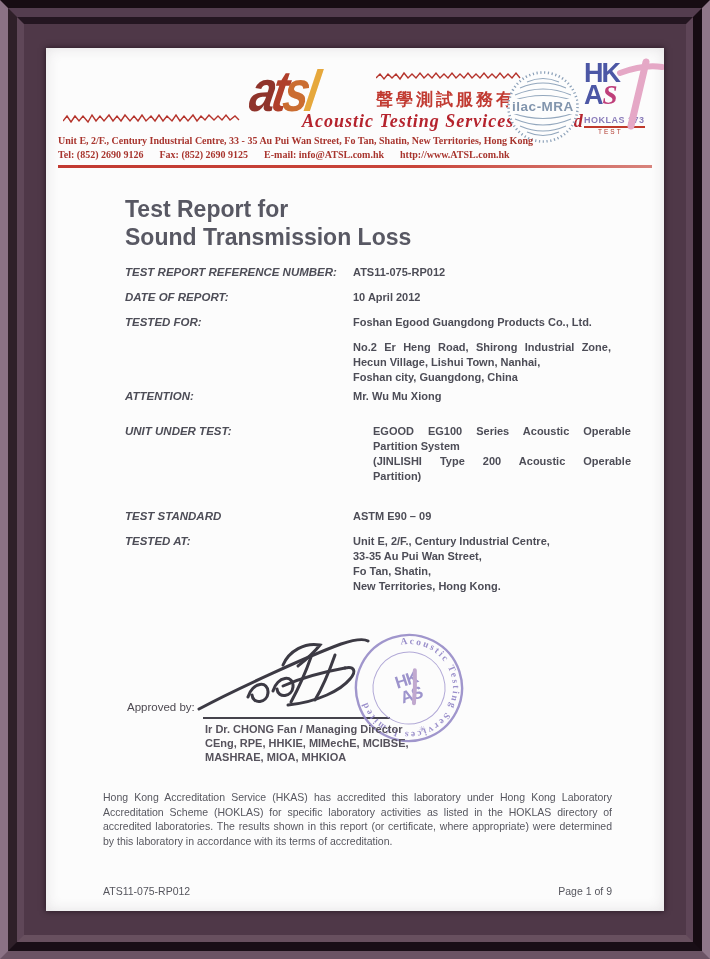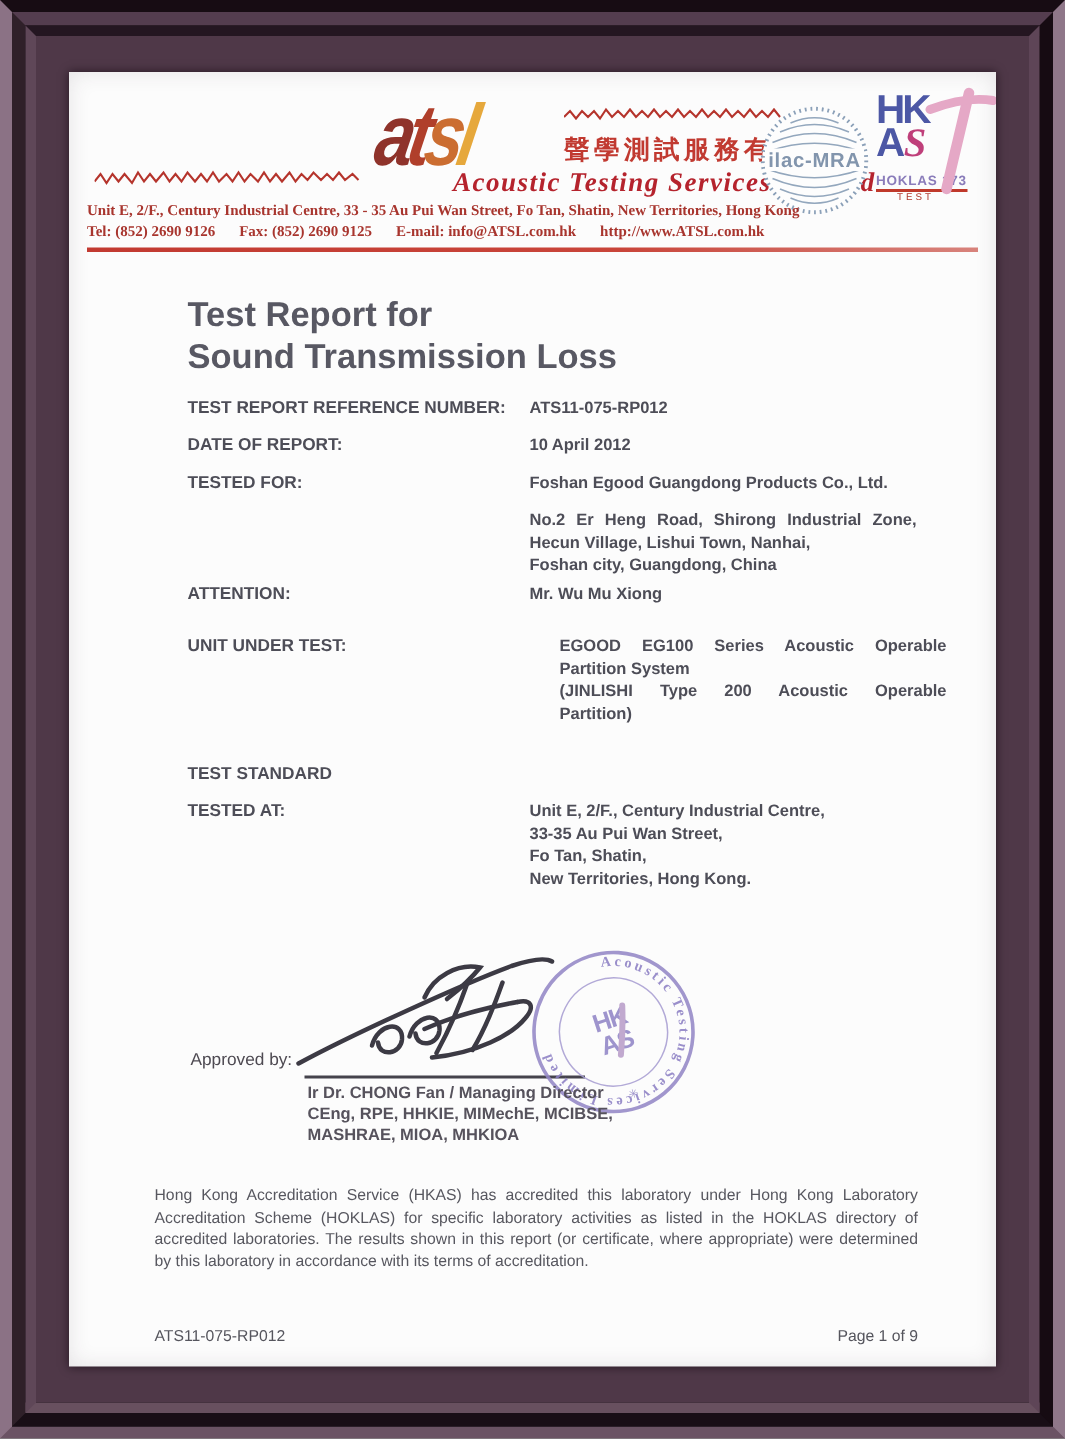--- a/index.html
+++ b/index.html
@@ -42,21 +42,21 @@
   .hkas-swoosh{position:absolute;left:10px;top:-4px;pointer-events:none;}
   .hoklas{margin-top:9px;font-size:9px;font-weight:bold;color:#8a7cba;letter-spacing:.5px;
       border-bottom:2px solid #c0392b;display:inline-block;padding-bottom:1px;}
   .hkas-test{font-size:6.5px;color:#b0392e;letter-spacing:2px;margin-left:14px;}
 
   
   .content{position:absolute;left:79px;top:147px;right:33px;color:#4d4d57;}
   .title{font-size:23px;line-height:28px;font-weight:bold;color:#585863;}
   .details{margin-top:14px;}
   .drow{display:flex;margin-bottom:10px;}
-  .lbl{width:228px;flex:none;font-size:11.5px;font-weight:bold;line-height:15px;}
+  .lbl{width:228px;flex:none;font-size:11.5px;font-weight:bold;line-height:15px;font-style:italic;}
   .val{width:258px;flex:none;font-size:11px;font-weight:bold;line-height:15px;}
   .val .line{min-height:15px;}
   .val .line.j{text-align:justify;text-align-last:justify;}
   .drow.tight{margin-bottom:4px;}
   .drow.m8{margin-bottom:20px;}
   .drow.m25{margin-bottom:25px;gap:20px;}
 
   
   .sigblock{position:relative;height:145px;margin-top:35px;}
   .approved{position:absolute;left:2px;top:72px;font-size:11.5px;color:#4e4a52;}
@@ -173,20 +173,23 @@
             <div class="lbl">UNIT UNDER TEST:</div>
             <div class="val">
               <div class="line j">EGOOD EG100 Series Acoustic Operable</div>
               <div class="line">Partition System</div>
               <div class="line j">(JINLISHI Type 200 Acoustic Operable</div>
               <div class="line">Partition)</div>
             </div>
           </div>
           <div class="drow">
             <div class="lbl">TEST STANDARD</div>
+            <div class="val">
+                    <div class="line">ASTM E90 – 09</div>
+                  </div>
           </div>
           <div class="drow">
             <div class="lbl">TESTED AT:</div>
             <div class="val">
               <div class="line">Unit E, 2/F., Century Industrial Centre,</div>
               <div class="line">33-35 Au Pui Wan Street,</div>
               <div class="line">Fo Tan, Shatin,</div>
               <div class="line">New Territories, Hong Kong.</div>
             </div>
           </div>

